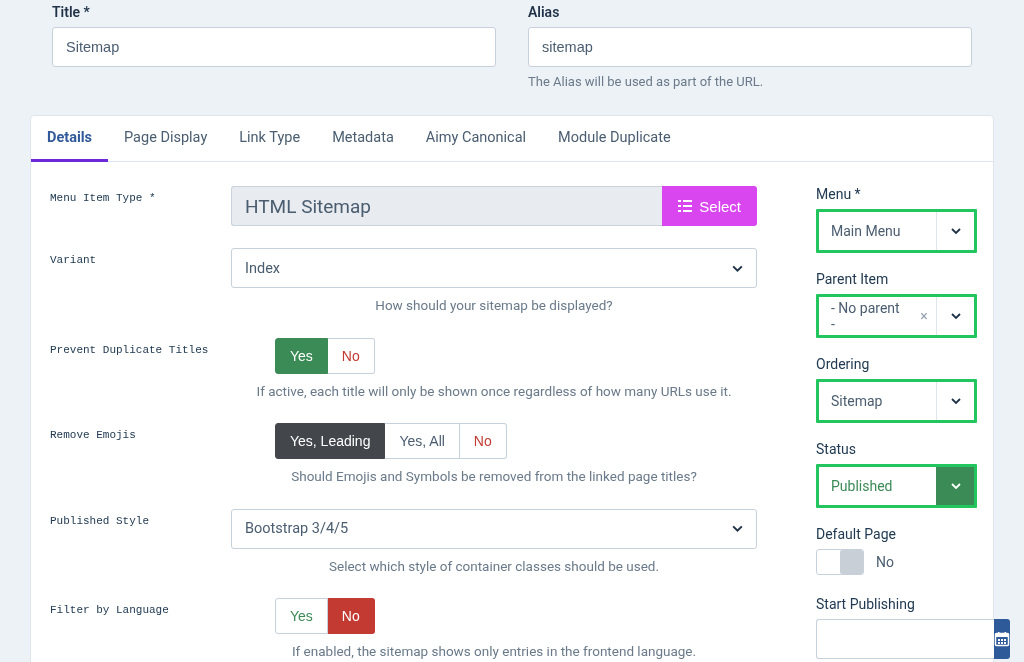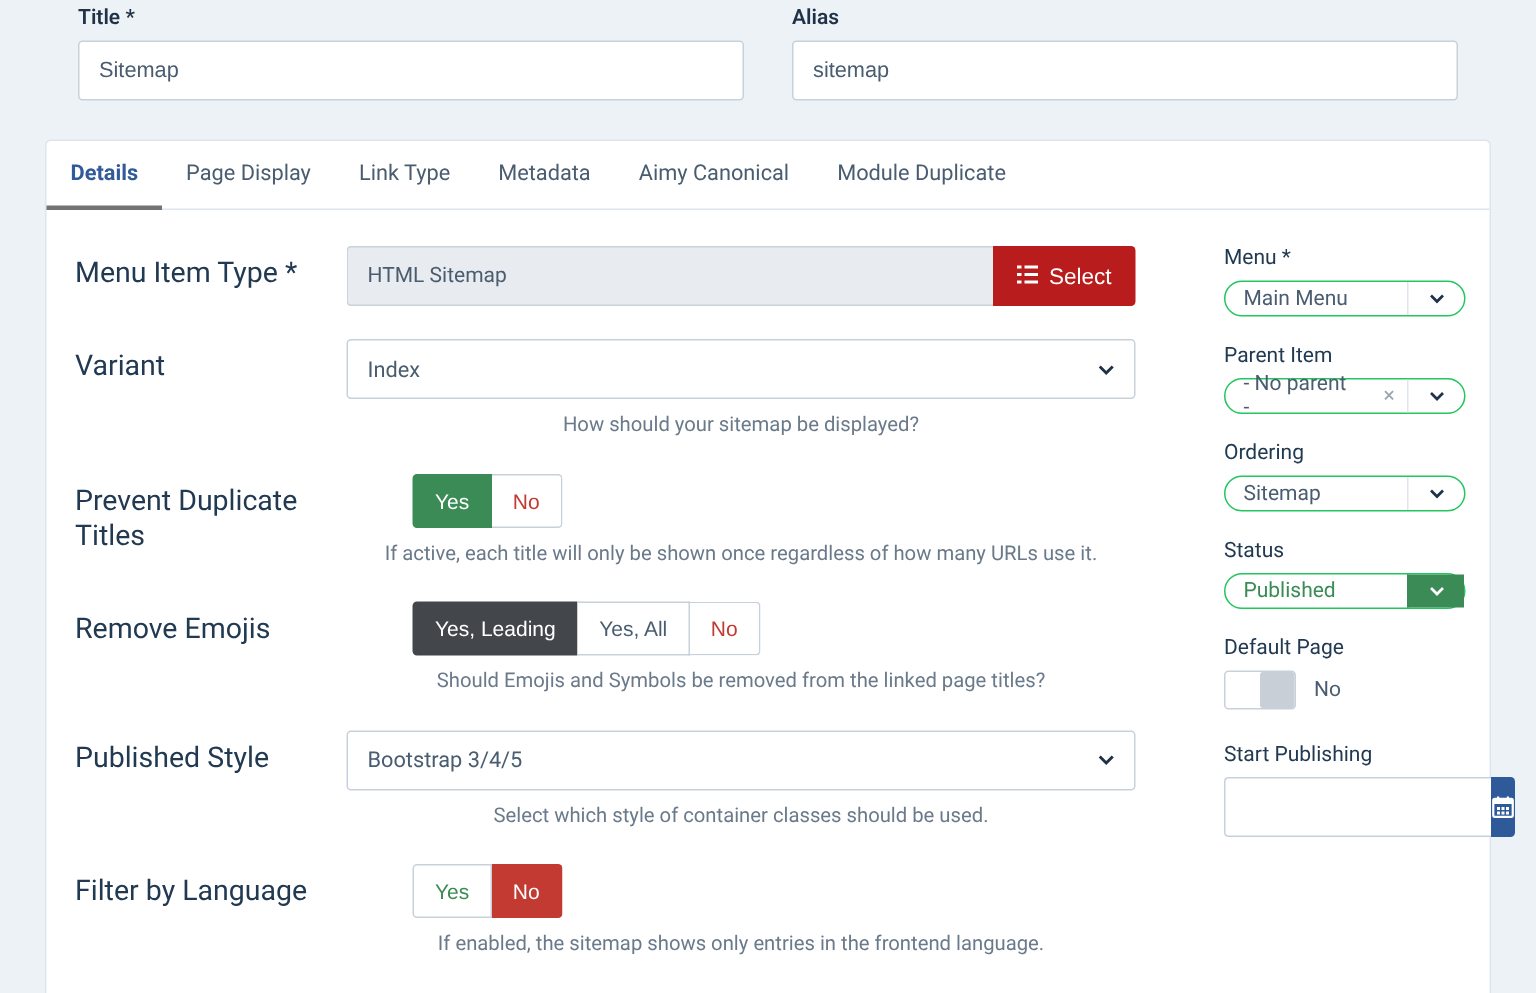--- a/index.html
+++ b/index.html
@@ -60,21 +60,21 @@
 }
 .tab-item {
   padding: 13px 16px;
   font-size: 14.5px;
   color: #4a5d70;
   cursor: pointer;
 }
 .tab-item.active {
   color: #315a9a;
   font-weight: 700;
-  border-bottom: 3px solid #737373;
+  border-bottom: 3px solid #6d28d9;
   margin-bottom: -1px;
 }
 .tab-body {
   display: flex;
   padding: 24px 16px 0 0;
 }
 .main-col {
   flex: 1;
   padding-right: 22px;
 }
@@ -82,22 +82,23 @@
   width: 198px;
 }
 .form-row {
   display: flex;
   margin-bottom: 22px;
 }
 .form-row-label {
   width: 200px;
   padding-left: 19px;
   padding-top: 6px;
-  font-size: 19px;
+  font-size: 11px;
   color: #213a52;
+  font-family: Liberation Mono, monospace;
 }
 .form-row-control {
   flex: 1;
 }
 .desc-text {
   color: #6a7a8a;
   font-size: 13.5px;
   margin-top: 8px;
   line-height: 1.45;
   text-align: center;
@@ -107,26 +108,26 @@
 }
 .readonly-input {
   flex: 1;
   height: 40px;
   background: #e8ebef;
   border: 1px solid #c9d2dd;
   border-right: none;
   border-radius: 3px 0 0 3px;
   padding: 4px 13px;
   color: #4a5d70;
-  font-size: 14px;
+  font-size: 19px;
   display: flex;
   align-items: center;
 }
 .select-button {
-  background: #b91c1c;
+  background: #d946ef;
   color: #fff;
   border: none;
   padding: 0 16px;
   font-size: 15px;
   border-radius: 0 3px 3px 0;
   display: inline-flex;
   align-items: center;
   gap: 7px;
   cursor: pointer;
 }
@@ -190,24 +191,24 @@
 .side-group { margin-bottom: 18px; margin-left: 37px; }
 .side-label {
   display: block;
   font-size: 14px;
   color: #213a52;
   margin-bottom: 7px;
 }
 .side-label.with-asterisk::after { content: " *"; }
 .side-select {
   display: flex;
-  border: 1px solid #22c55e;
-  border-radius: 12px;
-  background: #fff;
-  height: 24px;
+  border: 3px solid #22c55e;
+  border-radius: 1px;
+  background: #fff;
+  height: 44px;
   position: relative;
 }
 .side-select .val {
   flex: 1;
   display: flex;
   align-items: center;
   padding: 0 12px;
   color: #4a5d70;
   font-size: 14px;
 }
@@ -281,20 +282,21 @@
 <div class="page-bg">
   <div class="top-section">
     <div class="top-row">
       <div class="field-col">
         <label class="field-label top-label with-asterisk">Title</label>
         <input class="text-input" type="text" value="Sitemap" style="">
       </div>
       <div class="field-col">
         <label class="field-label top-label">Alias</label>
         <input class="text-input" type="text" value="sitemap" style="">
+        <div class="help-text">The Alias will be used as part of the URL.</div>
       </div>
     </div>
   </div>
 
   <div class="tab-panel">
     <div class="tab-bar">
       <div class="tab-item active">Details</div>
       <div class="tab-item">Page Display</div>
       <div class="tab-item">Link Type</div>
       <div class="tab-item">Metadata</div>

